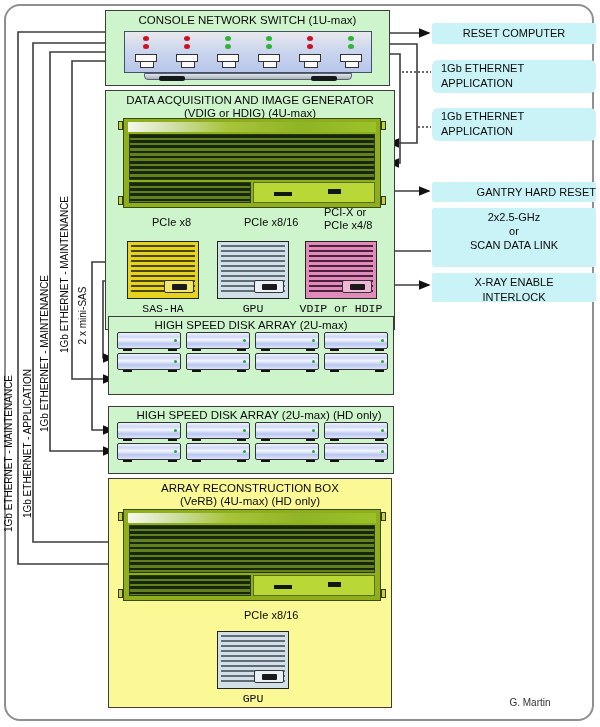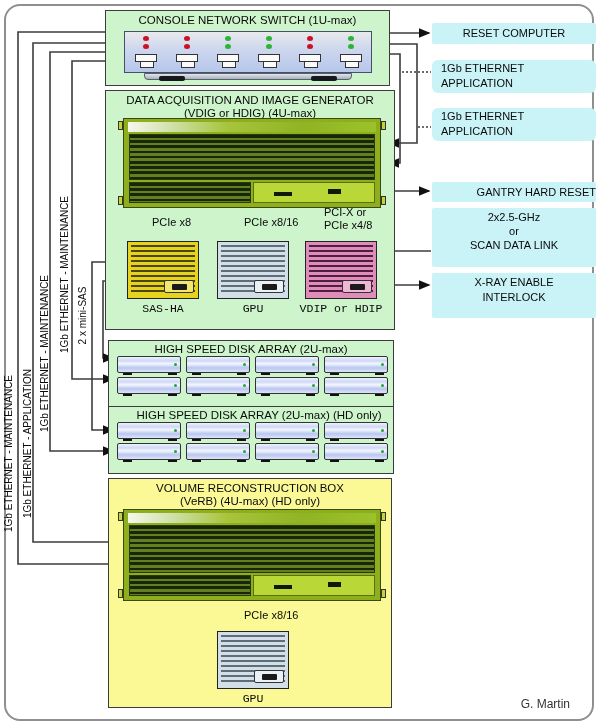--- a/index.html
+++ b/index.html
@@ -78,22 +78,22 @@
   .disk::before { content:""; position:absolute; left:5px; bottom:-3px; width:9px; height:2px;
           background:#111; box-shadow:45px 0 0 #111; }
   .disk::after { content:""; position:absolute; right:3px; top:6px; width:3px; height:3px;
           background:#1fa832; border-radius:50%; }
 
   
   .vlab { position:absolute; width:200px; text-align:center; font-size:10px; color:#0a0a0a;
           transform:rotate(-90deg); white-space:nowrap; }
   .vlab.short { width:100px; }
 
-  .credit { position:absolute; left:490px; top:697px; width:80px; text-align:right;
-            font-size:12px; color:#333; }
+  .credit { position:absolute; left:490px; top:697px; width:80px; text-align:center;
+            font-size:10px; color:#333; }
 </style>
 </head>
 <body>
 
 <div class="stage">
   <div class="frame"></div>
 
   <svg class="wires" viewBox="0 0 600 727">
     <defs>
       <marker id="ah" markerWidth="8" markerHeight="7" refX="6.5" refY="3" orient="auto-start-reverse">
@@ -167,21 +167,21 @@
   <div class="cyanbox left" style="top:108px; height:33px; padding-top:1px;">
     <div>1Gb ETHERNET</div>
     <div>APPLICATION</div>
   </div>
   <div class="cyanbox center" style="top:182px; height:20px; line-height:20px;text-align:right;">GANTRY HARD RESET</div>
   <div class="cyanbox center" style="top:208px; height:59px; line-height:14px; padding-top:2px;">
     <div>2x2.5-GHz</div>
     <div>or</div>
     <div>SCAN DATA LINK</div>
   </div>
-  <div class="cyanbox center" style="top:273px; height:45px; padding-top:2px;">
+  <div class="cyanbox center" style="top:273px; height:29px; padding-top:2px;">
     <div>X-RAY ENABLE</div>
     <div>INTERLOCK</div>
   </div>
 
   <div class="panel green" style="left:105px; top:90px; width:290px; height:240px;">
     <div class="ptitle">
       <div>DATA ACQUISITION AND IMAGE GENERATOR</div>
       <div>(VDIG or HDIG) (4U-max)</div>
     </div>
     <div class="chassis" style="left:17px; top:27px; width:258px; height:90px;">
@@ -213,21 +213,21 @@
     </div>
     <div class="card vdip" style="left:199px; top:150px;">
       <div class="vents"></div>
         <div class="conn"></div>
     </div>
     <div class="card-label" style="left:9px; top:211px;">SAS-HA</div>
     <div class="card-label" style="left:99px; top:211px;">GPU</div>
     <div class="card-label" style="left:187px; top:211px;">VDIP or HDIP</div>
   </div>
 
-  <div class="panel green" style="left:108px; top:340px; width:286px; height:79px;">
+  <div class="panel green" style="left:108px; top:316px; width:286px; height:79px;">
     <div class="ptitle" style="top:2px;">HIGH SPEED DISK ARRAY (2U-max)</div>
     <div class="disk-grid">
         <div class="disk"></div>
         <div class="disk"></div>
         <div class="disk"></div>
         <div class="disk"></div>
         <div class="disk"></div>
         <div class="disk"></div>
         <div class="disk"></div>
         <div class="disk"></div>
@@ -243,21 +243,21 @@
         <div class="disk"></div>
         <div class="disk"></div>
         <div class="disk"></div>
         <div class="disk"></div>
         <div class="disk"></div>
       </div>
   </div>
 
   <div class="panel yellow" style="left:108px; top:478px; width:284px; height:230px;">
     <div class="ptitle">
-      <div>VOLUME RECONSTRUCTION BOX</div>
+      <div>ARRAY RECONSTRUCTION BOX</div>
       <div>(VeRB) (4U-max) (HD only)</div>
     </div>
     <div class="chassis" style="left:14px; top:30px; width:258px; height:92px;">
       <div class="ch-top"></div>
       <div class="ch-vents"></div>
       <div class="ch-bl"></div>
       <div class="ch-br">
           <i class="m1"></i>
           <i class="m2"></i>
         </div>

